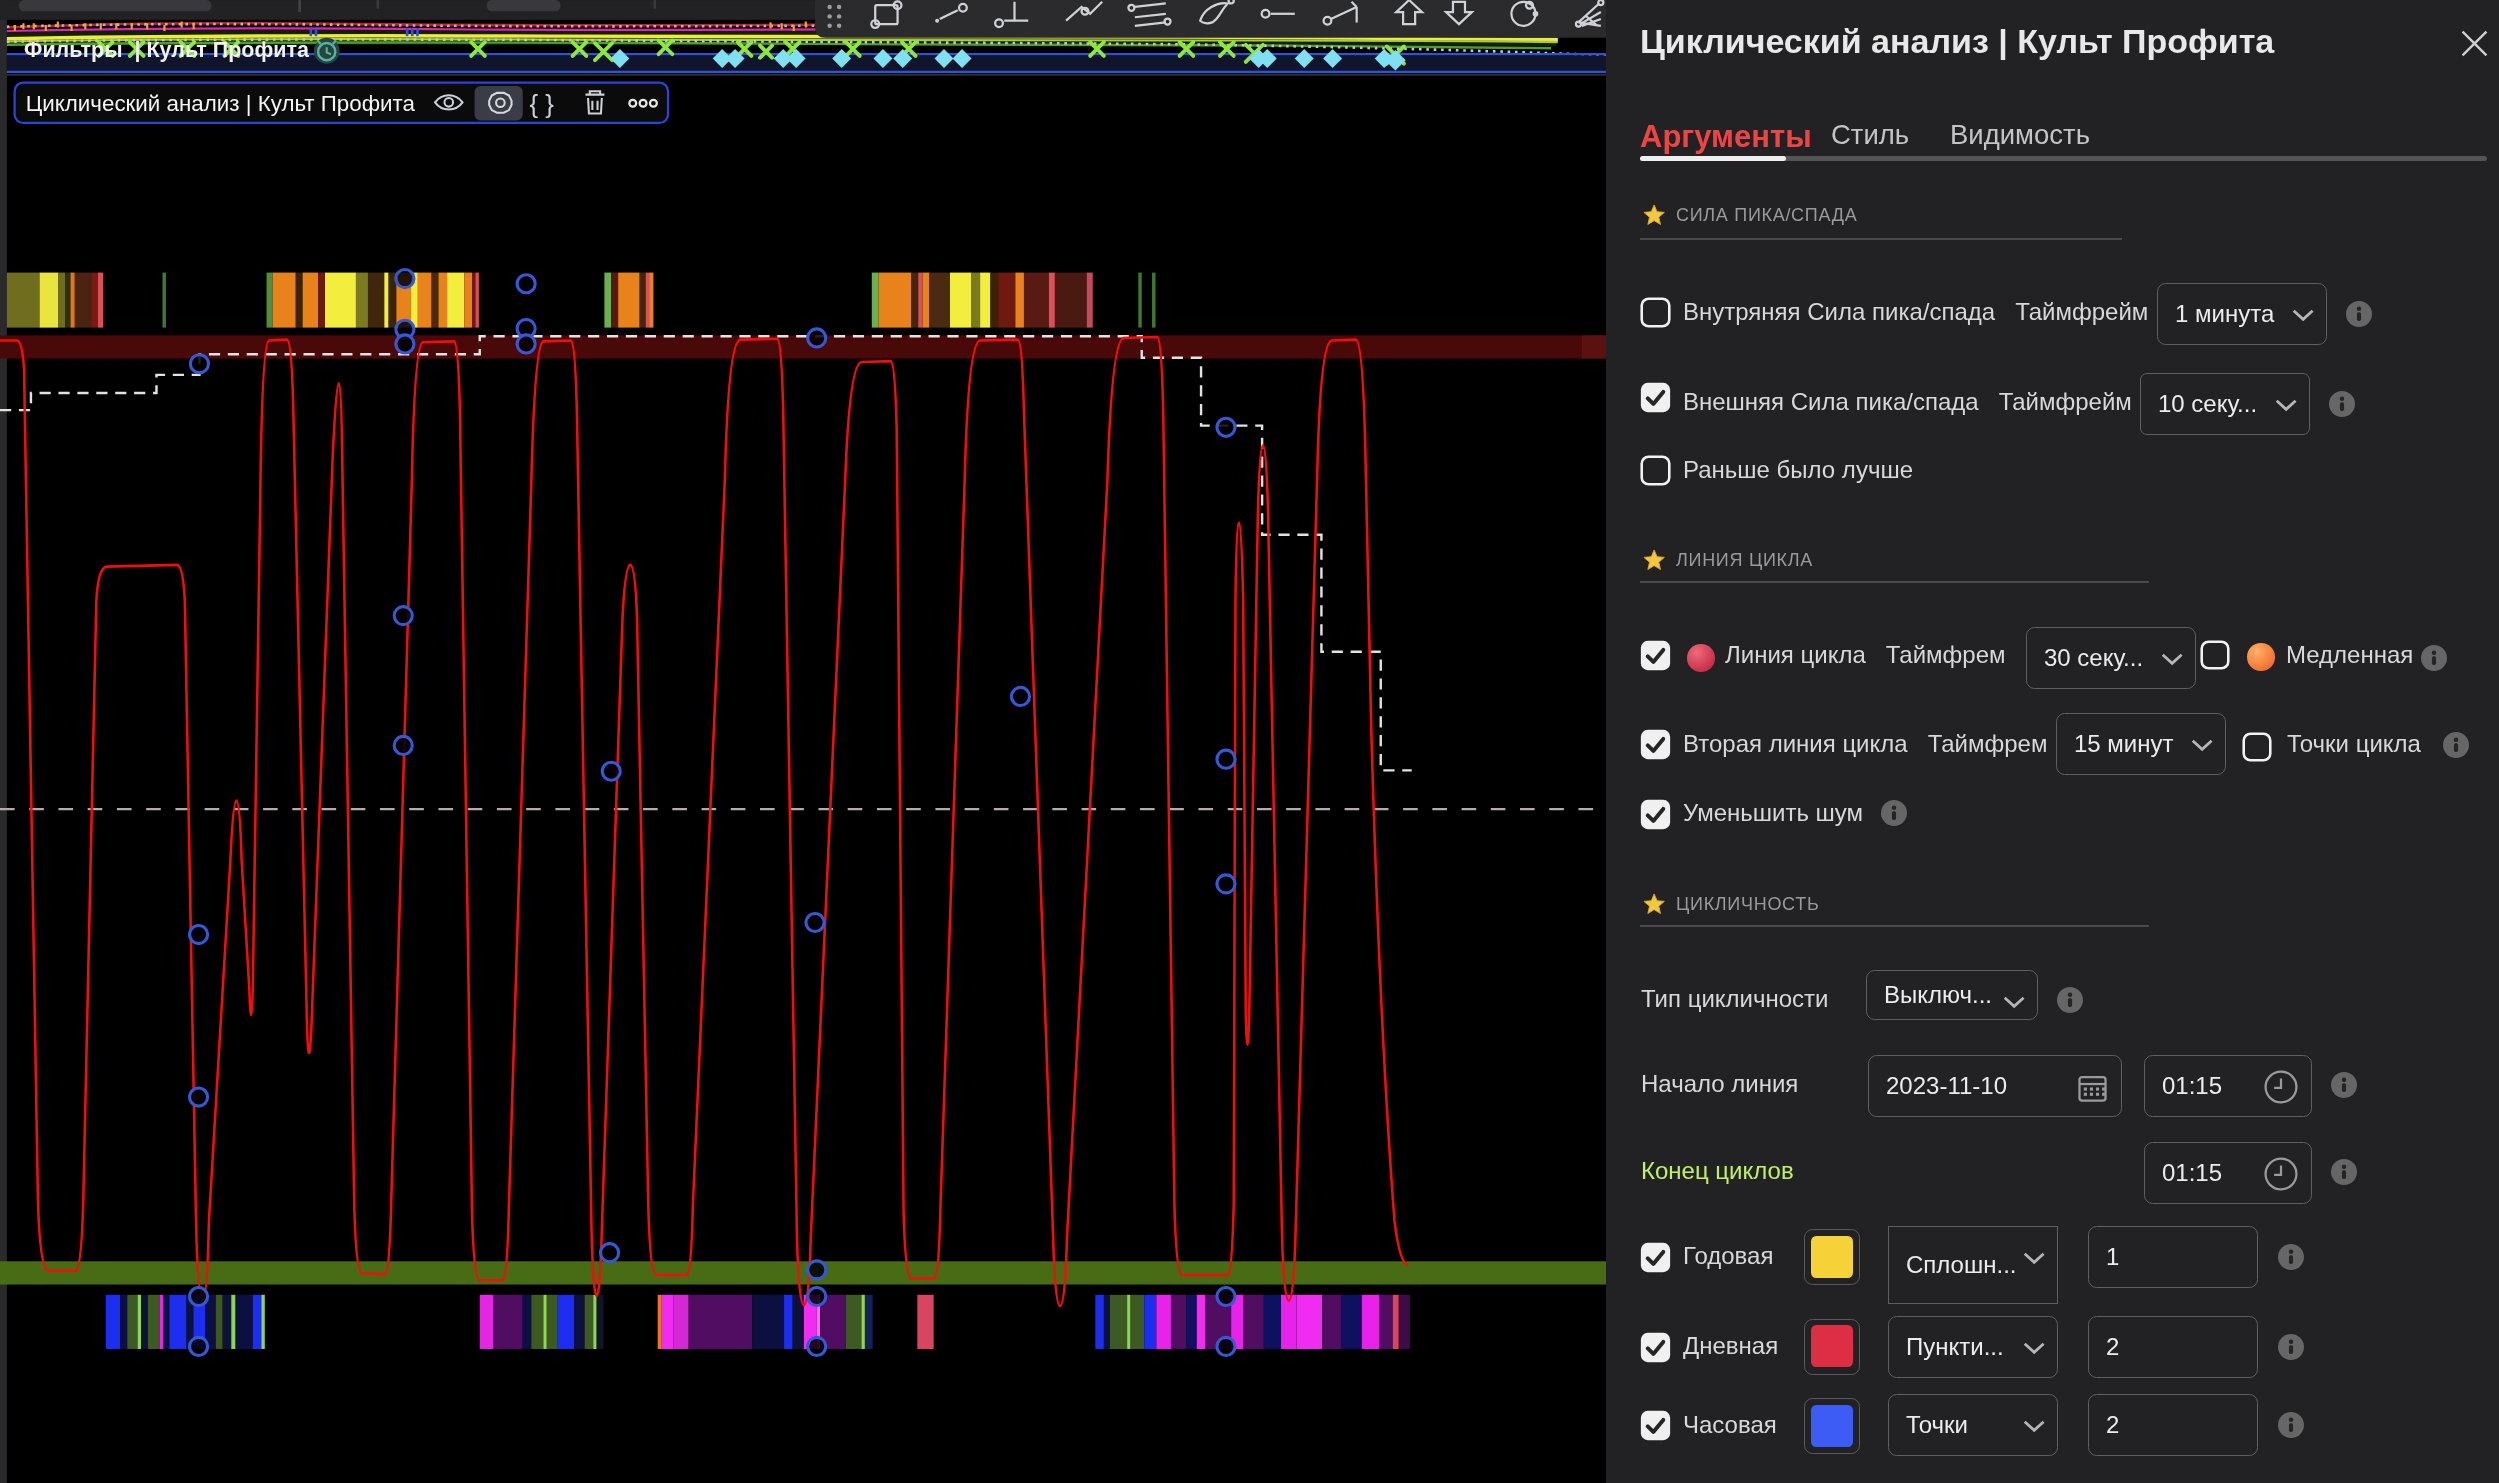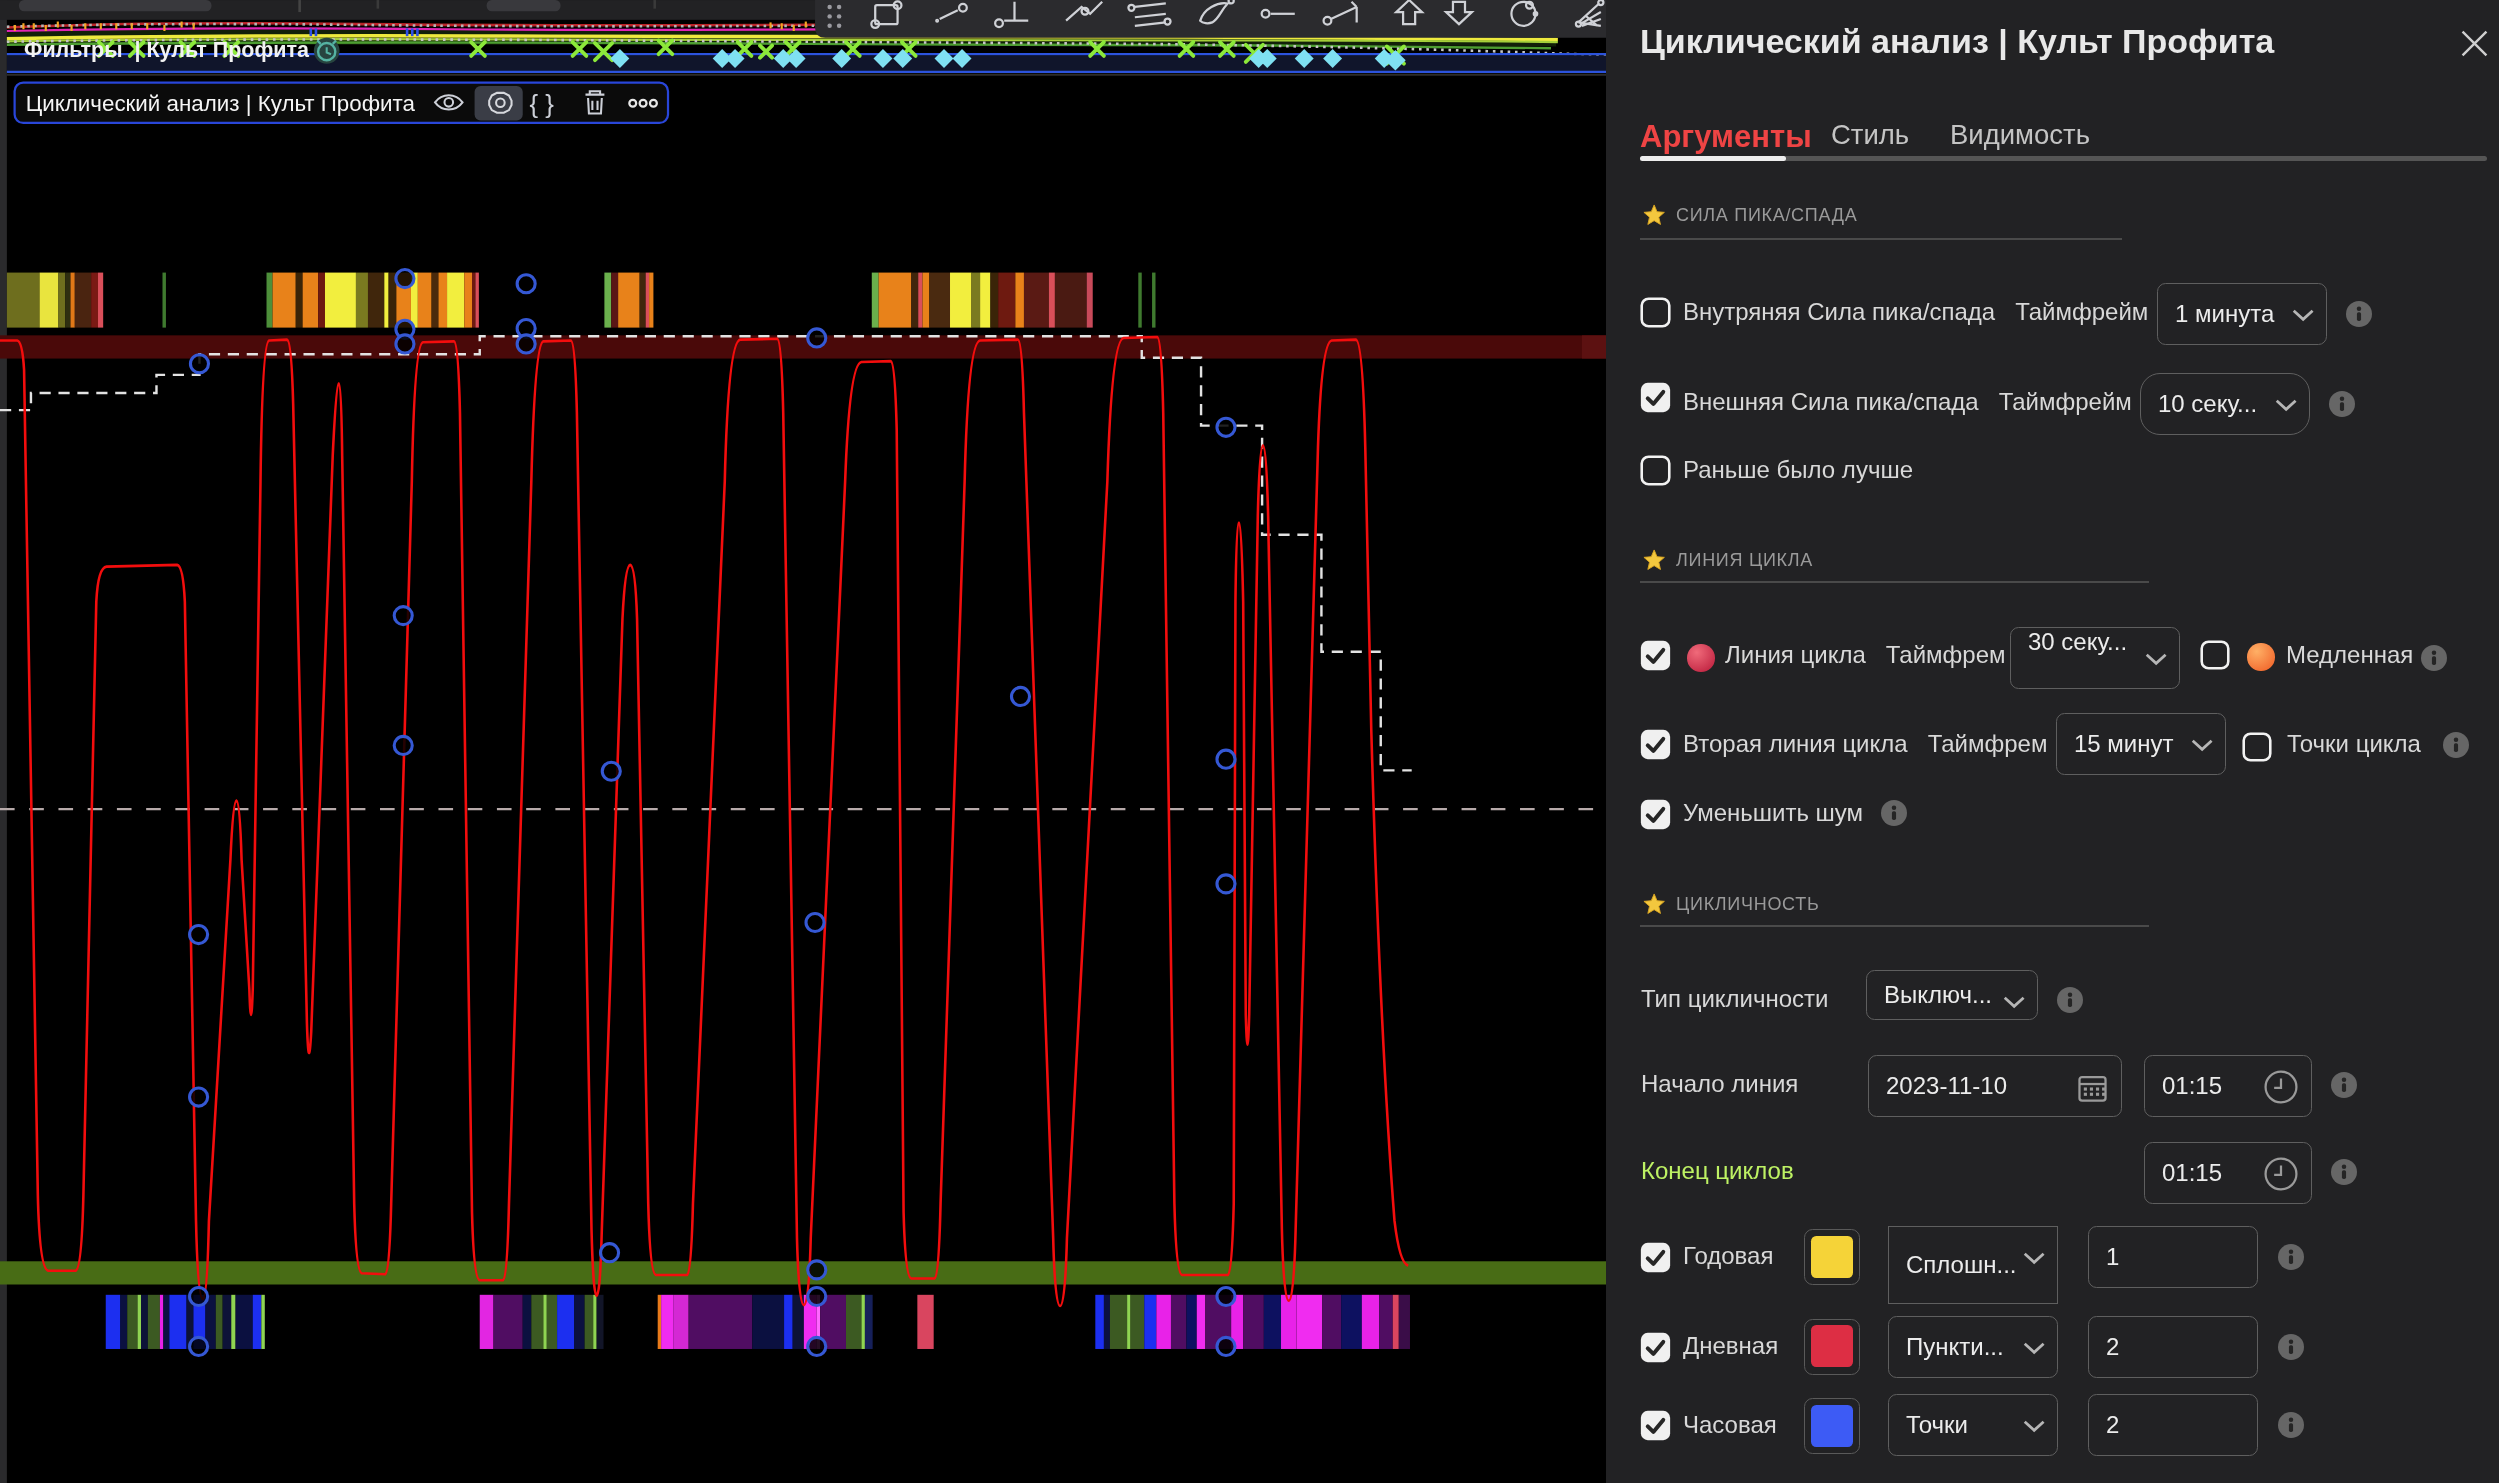--- a/index.html
+++ b/index.html
@@ -373,21 +373,21 @@
       <svg style="position:absolute;left:740px;top:301px" width="26" height="26" viewBox="0 0 30 30">
         <circle cx="15" cy="15" r="15" fill="#666666"></circle>
         <circle cx="15" cy="9" r="2.6" fill="#252525"></circle>
         <rect x="12.6" y="13" width="4.8" height="10" rx="2" fill="#252525"></rect>
       </svg>
       <svg style="position:absolute;left:34px;top:382px" width="31" height="31" viewBox="0 0 36 36">
         <rect x="1" y="1" width="34" height="34" rx="8" fill="#f0f0f0"></rect>
         <path d="M9 19 L15.5 25.5 L27 11.5" stroke="#262626" stroke-width="4.6" fill="none" stroke-linecap="round" stroke-linejoin="round"></path>
       </svg>
       <div style="position:absolute;left:77px;top:388px;font-size:24px;color:#d8d8d8;font-weight:400;letter-spacing:0;white-space:nowrap">Внешняя Сила пика/спада&nbsp;&nbsp; Таймфрейм</div>
-      <div style="position:absolute;left:534px;top:373px;width:170px;height:62px;border:1.7px solid #5f5f5f;border-radius:20px;box-sizing:border-box;display:flex;align-items:center;">
+      <div style="position:absolute;left:534px;top:373px;width:170px;height:62px;border:1.7px solid #5f5f5f;border-radius:7px;box-sizing:border-box;display:flex;align-items:center;">
         <span style="margin-left:17px;font-size:24px;color:#ececec;white-space:nowrap">10 секу...</span>
         <svg style="position:absolute;right:12px;top:25px" width="22.3" height="13.8" viewBox="0 0 26 16">
           <path d="M2 2 L13 12 L24 2" stroke="#b6b6b6" stroke-width="3.2" fill="none"></path>
         </svg>
       </div>
       <svg style="position:absolute;left:723px;top:391px" width="26" height="26" viewBox="0 0 30 30">
         <circle cx="15" cy="15" r="15" fill="#666666"></circle>
         <circle cx="15" cy="9" r="2.6" fill="#252525"></circle>
         <rect x="12.6" y="13" width="4.8" height="10" rx="2" fill="#252525"></rect>
       </svg>
@@ -399,21 +399,21 @@
         <path d="M12 1 L15.1 8.3 L23 9 L17 14.2 L18.8 22 L12 17.9 L5.2 22 L7 14.2 L1 9 L8.9 8.3 Z" fill="#f3c73e" stroke="#d9a520" stroke-width="1"></path>
       </svg>
       <div style="position:absolute;left:70px;top:550px;font-size:18px;color:#9a9a9a;font-weight:400;letter-spacing:0.7px;white-space:nowrap">ЛИНИЯ ЦИКЛА</div>
       <div style="position:absolute;left:34px;top:581px;width:509px;height:1.7px;background:#4a4a4a"></div>
       <svg style="position:absolute;left:34px;top:640px" width="31" height="31" viewBox="0 0 36 36">
         <rect x="1" y="1" width="34" height="34" rx="8" fill="#f0f0f0"></rect>
         <path d="M9 19 L15.5 25.5 L27 11.5" stroke="#262626" stroke-width="4.6" fill="none" stroke-linecap="round" stroke-linejoin="round"></path>
       </svg>
       <div style="position:absolute;left:81px;top:644px;width:27.5px;height:27.5px;border-radius:50%;background:radial-gradient(circle at 35% 30%, #f06a7a, #b81838)"></div>
       <div style="position:absolute;left:119px;top:641px;font-size:24px;color:#d8d8d8;font-weight:400;letter-spacing:0;white-space:nowrap">Линия цикла&nbsp;&nbsp; Таймфрем</div>
-      <div style="position:absolute;left:404px;top:627px;width:170px;height:62px;border:1.7px solid #5f5f5f;border-radius:8.6px;box-sizing:border-box;display:flex;align-items:flex-start;">
+      <div style="position:absolute;left:420px;top:627px;width:170px;height:62px;border:1.7px solid #5f5f5f;border-radius:8.6px;box-sizing:border-box;display:flex;align-items:center;">
         <span style="margin-left:17px;font-size:24px;color:#ececec;white-space:nowrap">30 секу...</span>
         <svg style="position:absolute;right:12px;top:25px" width="22.3" height="13.8" viewBox="0 0 26 16">
           <path d="M2 2 L13 12 L24 2" stroke="#b6b6b6" stroke-width="3.2" fill="none"></path>
         </svg>
       </div>
       <svg style="position:absolute;left:594px;top:640px" width="30" height="30" viewBox="0 0 35 35">
         <rect x="2" y="2" width="31" height="31" rx="8" fill="none" stroke="#f2f2f2" stroke-width="3"></rect>
       </svg>
       <div style="position:absolute;left:641px;top:643px;width:27.5px;height:27.5px;border-radius:50%;background:radial-gradient(circle at 35% 30%, #ffb066, #ef5a22)"></div>
       <div style="position:absolute;left:680px;top:641px;font-size:24px;color:#d8d8d8;font-weight:400;letter-spacing:0;white-space:nowrap">Медленная</div>

